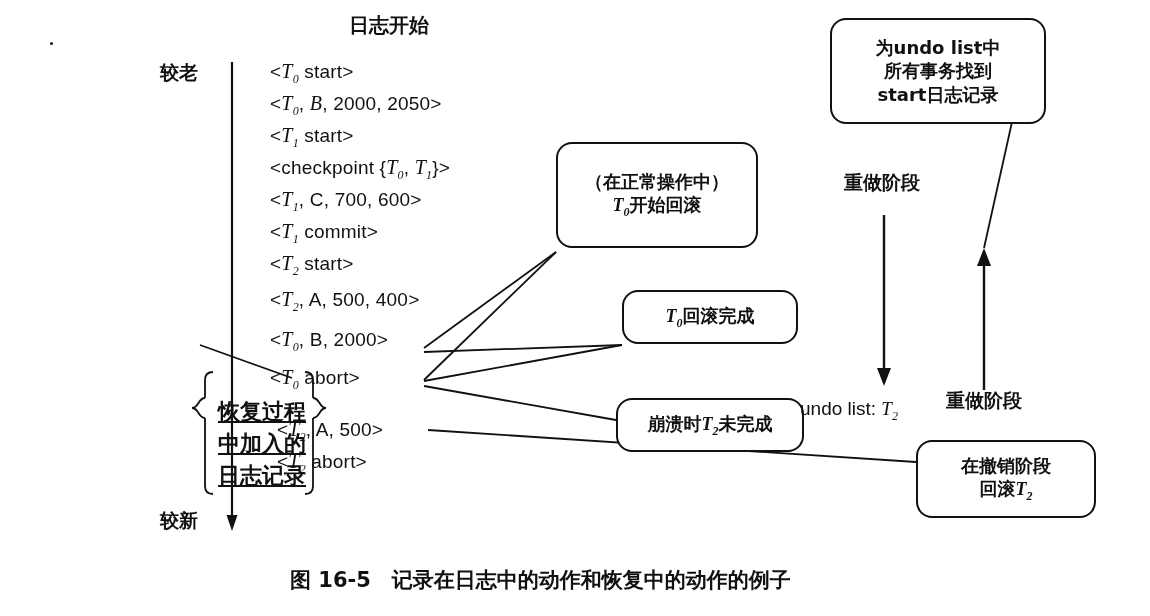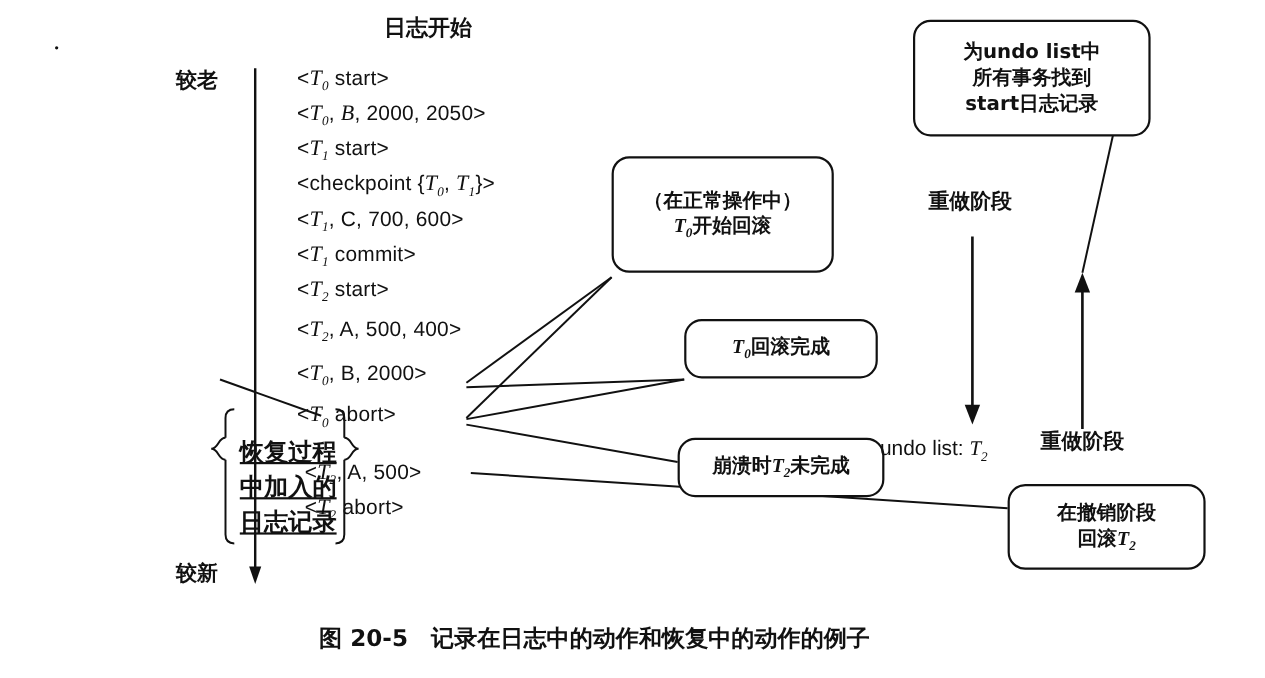--- a/index.html
+++ b/index.html
@@ -230,15 +230,15 @@
     <span>在撤销阶段<br>回滚<span class="it">T</span><span class="sub">2</span></span>
   </div>
 
   <div class="label-cn" style="left:844px; top:170px;">重做阶段</div>
   <div class="label-cn" style="left:946px; top:388px;">重做阶段</div>
 
   <div class="plain-text" style="left:800px; top:398px;">
     undo list: <span style="font-family:'Liberation Serif',serif; font-style:italic;">T</span><span class="sub" style="font-size:12px; vertical-align:sub; font-style:italic; font-family:'Liberation Serif',serif;">2</span>
   </div>
 
-  <div class="caption" style="left:290px; top:566px;">图 20-5　记录在日志中的动作和恢复中的动作的例子</div>
+  <div class="caption" style="left:290px; top:566px;">图 16-5　记录在日志中的动作和恢复中的动作的例子</div>
 
 </div>
 
 </body></html>

